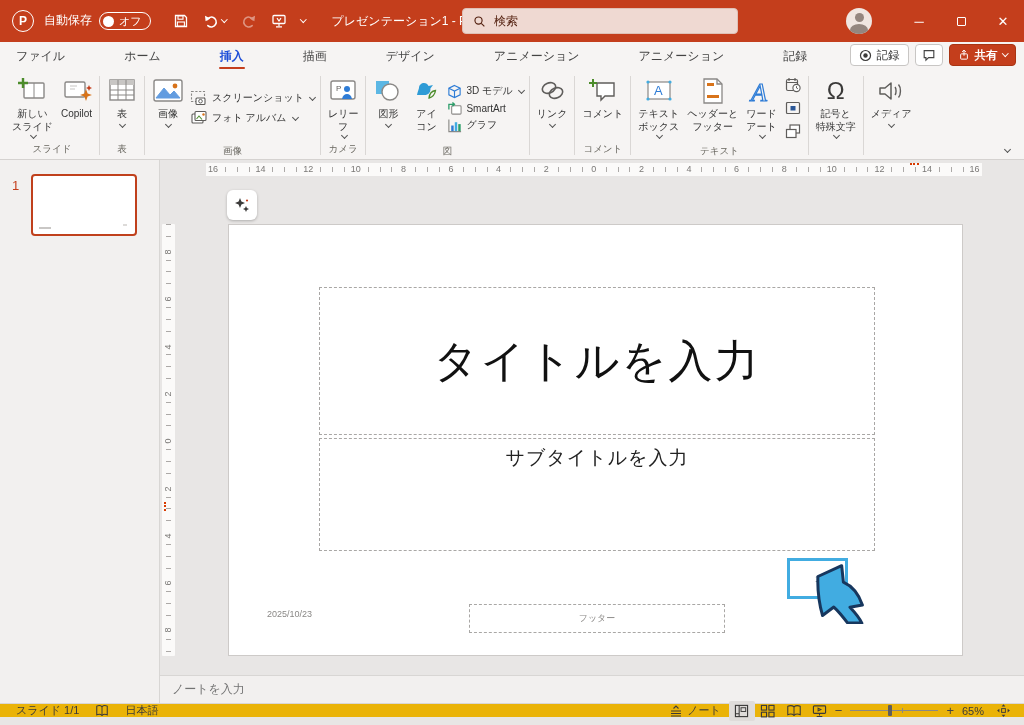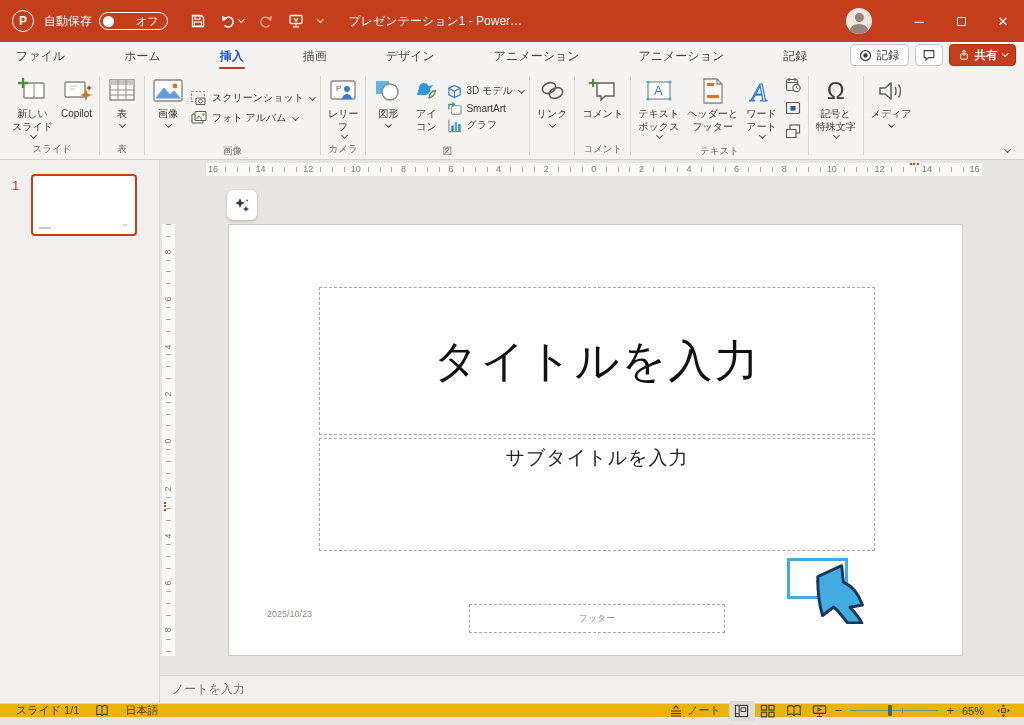--- a/index.html
+++ b/index.html
@@ -1,22 +1,22 @@
 <!DOCTYPE html>
 <html><head>
 <meta charset="utf-8">
 <style>
   * { margin:0; padding:0; box-sizing:border-box; }
   html,body { width:1024px; height:725px; overflow:hidden; font-family:"Liberation Sans","DejaVu Sans",sans-serif; background:#E8E6E5; }
 
   
   .titlebar { height:42px; background:#C43E1C; display:flex; align-items:center; color:#fff; font-size:12px; position:relative; }
   .app-icon { width:22px; height:22px; border:1.6px solid #fff; border-radius:50%; display:flex; align-items:center; justify-content:center; font-weight:bold; font-size:12px; margin:0 10px 0 12px; }
-  .autosave { display:flex; align-items:center; gap:7px; margin-right:12px; }
-  .toggle { border:1.5px solid #fff; border-radius:10px; height:18px; padding:0 8px 0 3px; display:flex; align-items:center; gap:22px; font-size:11px; }
+  .autosave { display:flex; gap:7px; margin-right:12px; }
+  .toggle { border:1.5px solid #fff; border-radius:10px; height:18px; padding:0 8px 0 3px; display:flex; align-items:center; gap:5px; font-size:11px; }
   .toggle .knob { width:11px; height:11px; background:#fff; border-radius:50%; }
   .qat { display:flex; align-items:center; gap:14px; margin:0 10px; }
   .qat .qbtn { display:flex; align-items:center; gap:2px; }
   .dim { opacity:.45; }
   .caret { width:6px; height:6px; border-right:1.3px solid currentColor; border-bottom:1.3px solid currentColor; transform:rotate(45deg); display:inline-block; margin-top:-3px; }
   .caret.small { width:4.5px; height:4.5px; }
   .doc-title { margin-left:16px; font-size:12px; white-space:nowrap; }
   .search-box { position:absolute; left:462px; top:8px; width:276px; height:26px; background:#EFD9D2; border:1px solid #DFC0B6; border-radius:4px; display:flex; align-items:center; gap:8px; padding:0 10px; color:#53200F; font-size:12px; }
   .tb-right { position:absolute; right:0; top:0; height:42px; display:flex; align-items:center; }
   .avatar { width:26px; height:26px; border-radius:50%; background:#F0E6E1; position:relative; overflow:hidden; margin-right:26px; }
@@ -134,20 +134,27 @@
       <svg width="16" height="16" viewBox="0 0 16 16">
           <rect x="2" y="2.5" width="12" height="8" rx="1" fill="none" stroke="#fff" stroke-width="1.3"></rect>
           <path d="M8 10.5v2.6M5 13.8h6M6 5.2 8 8 10 5.2" fill="none" stroke="#fff" stroke-width="1.2"></path>
         </svg>
     </span>
     <span class="qbtn">
         <span class="caret small"></span>
       </span>
   </div>
   <span class="doc-title">プレゼンテーション1 - Power…</span>
+  <div class="search-box">
+    <svg width="13" height="13" viewBox="0 0 16 16">
+        <circle cx="6.8" cy="6.8" r="4.4" fill="none" stroke="#53200F" stroke-width="1.4"></circle>
+        <line x1="10.2" y1="10.2" x2="14" y2="14" stroke="#53200F" stroke-width="1.4"></line>
+      </svg>
+    <span>検索</span>
+  </div>
   <div class="tb-right">
     <div class="avatar"></div>
     <div class="winbtn">─</div>
     <div class="winbtn">
         <span class="maxbox"></span>
       </div>
     <div class="winbtn">✕</div>
   </div>
 </div>
 

